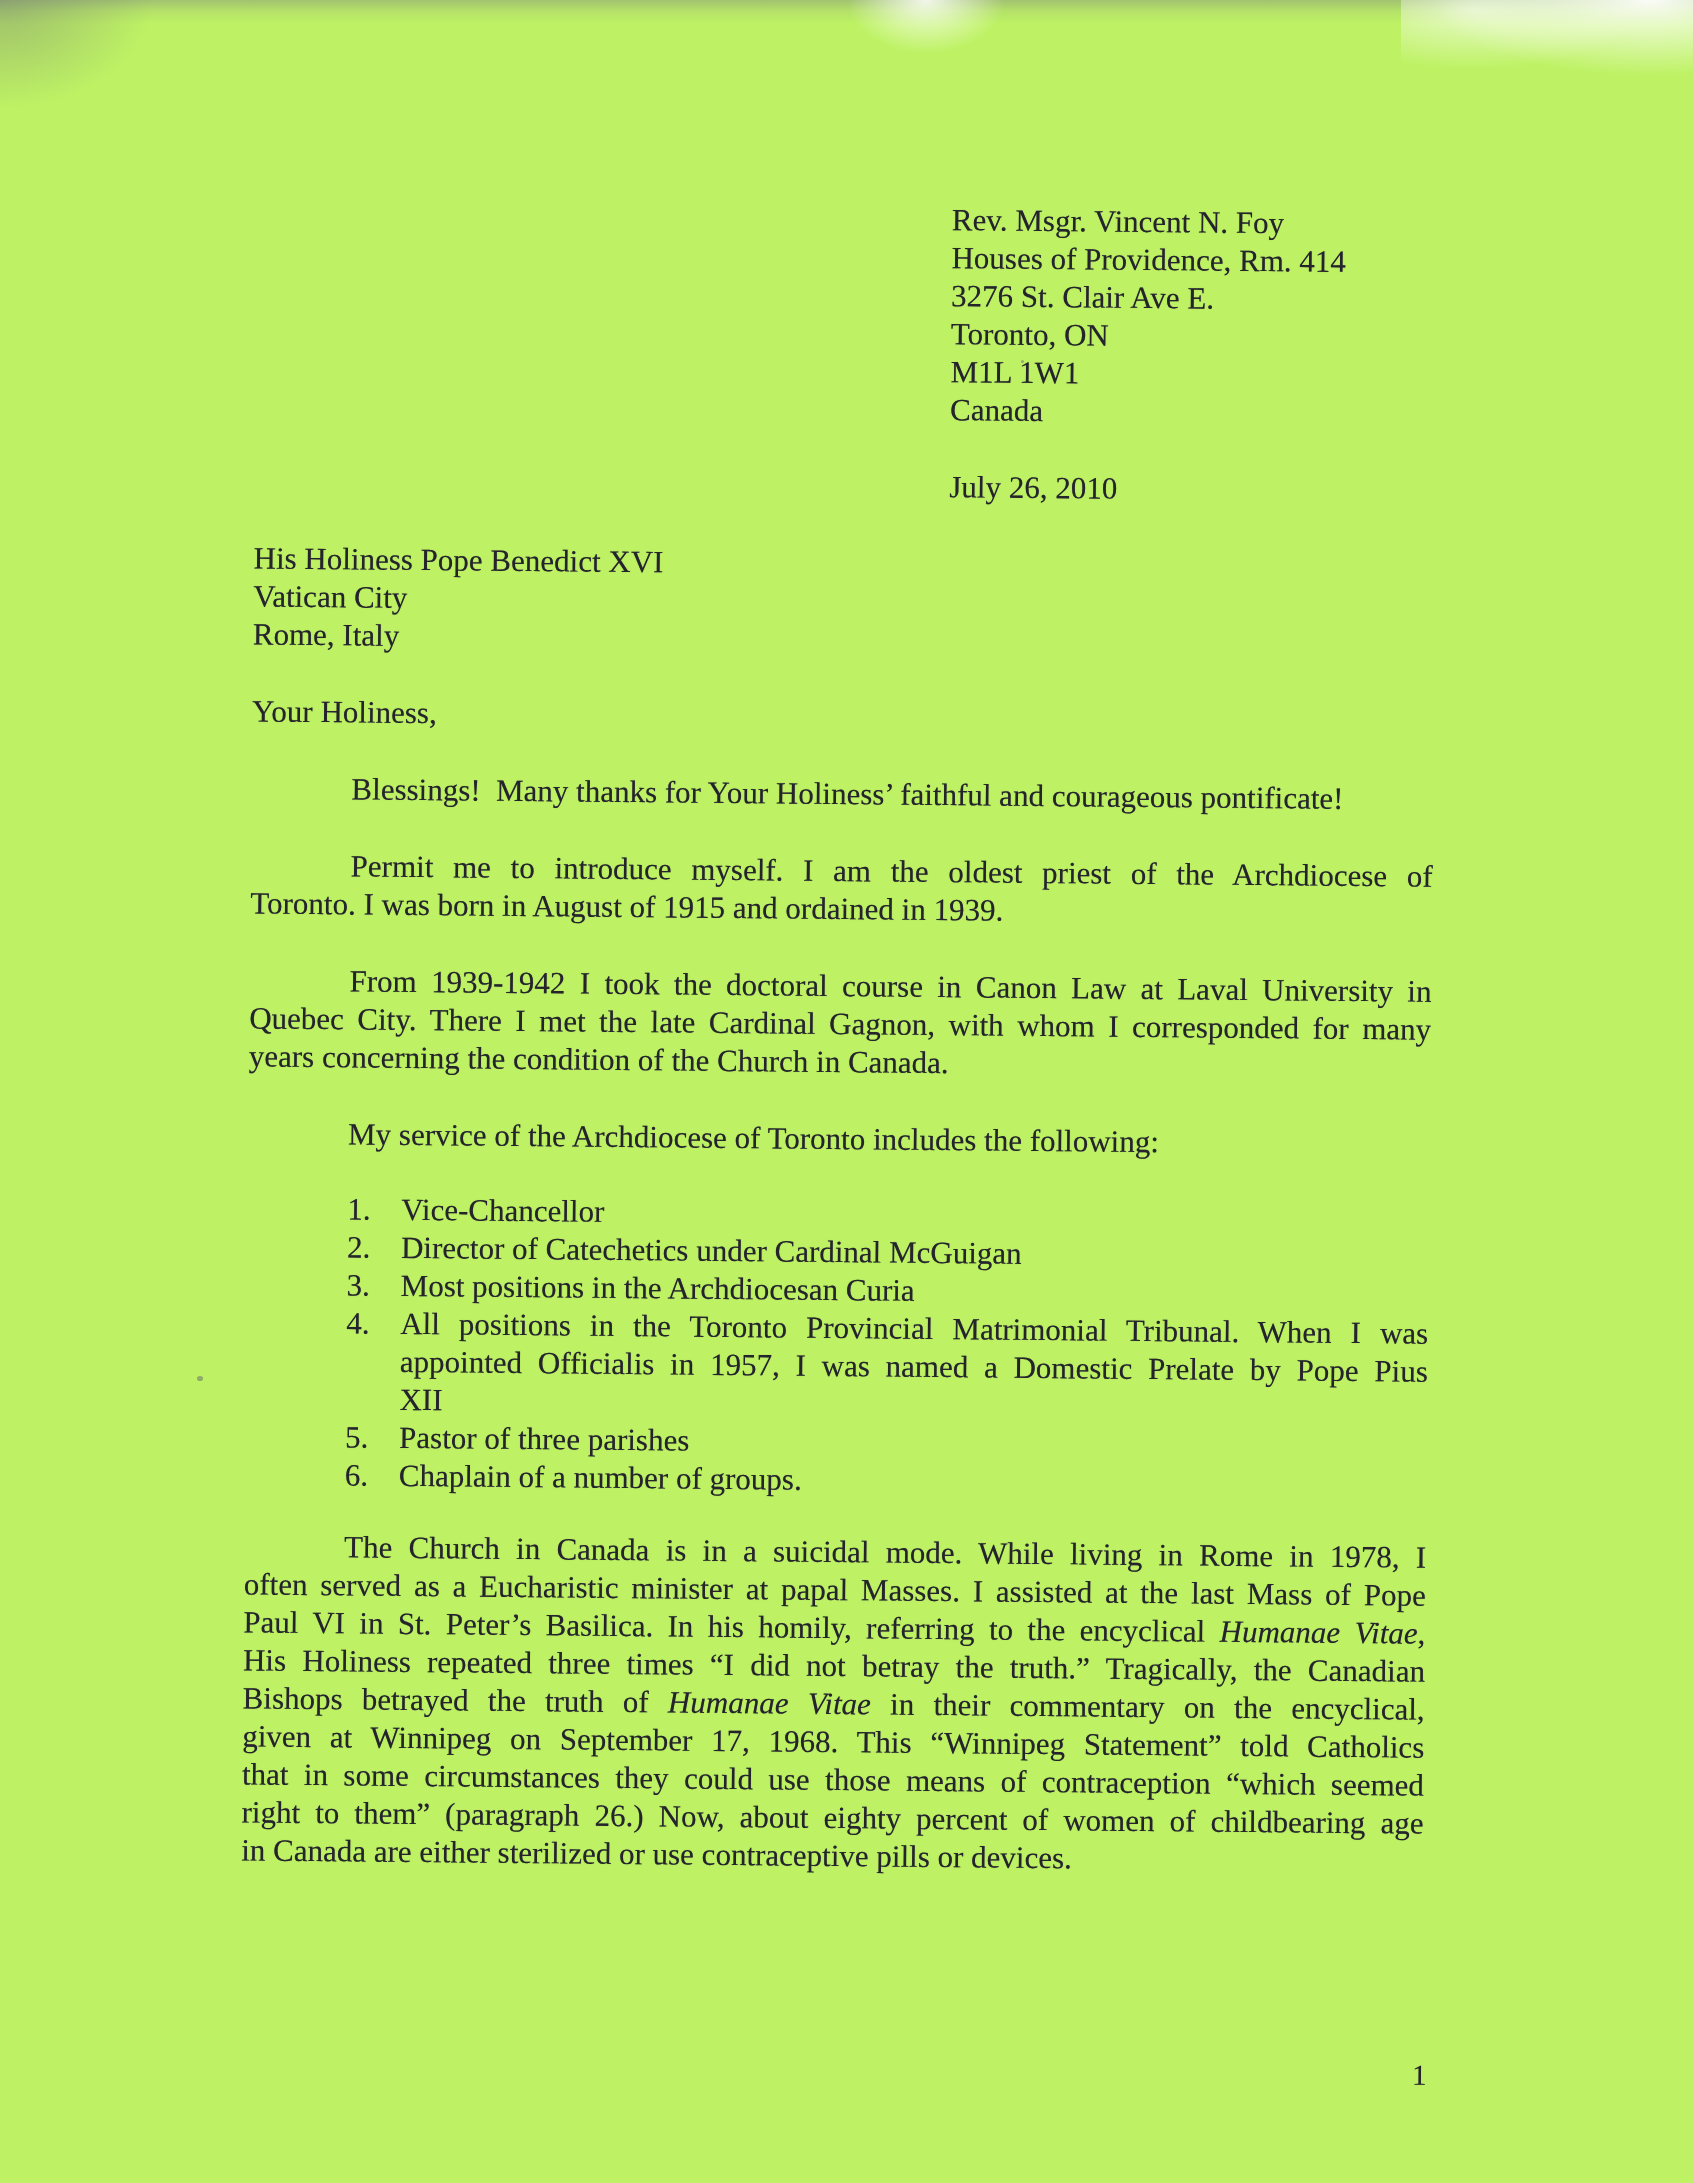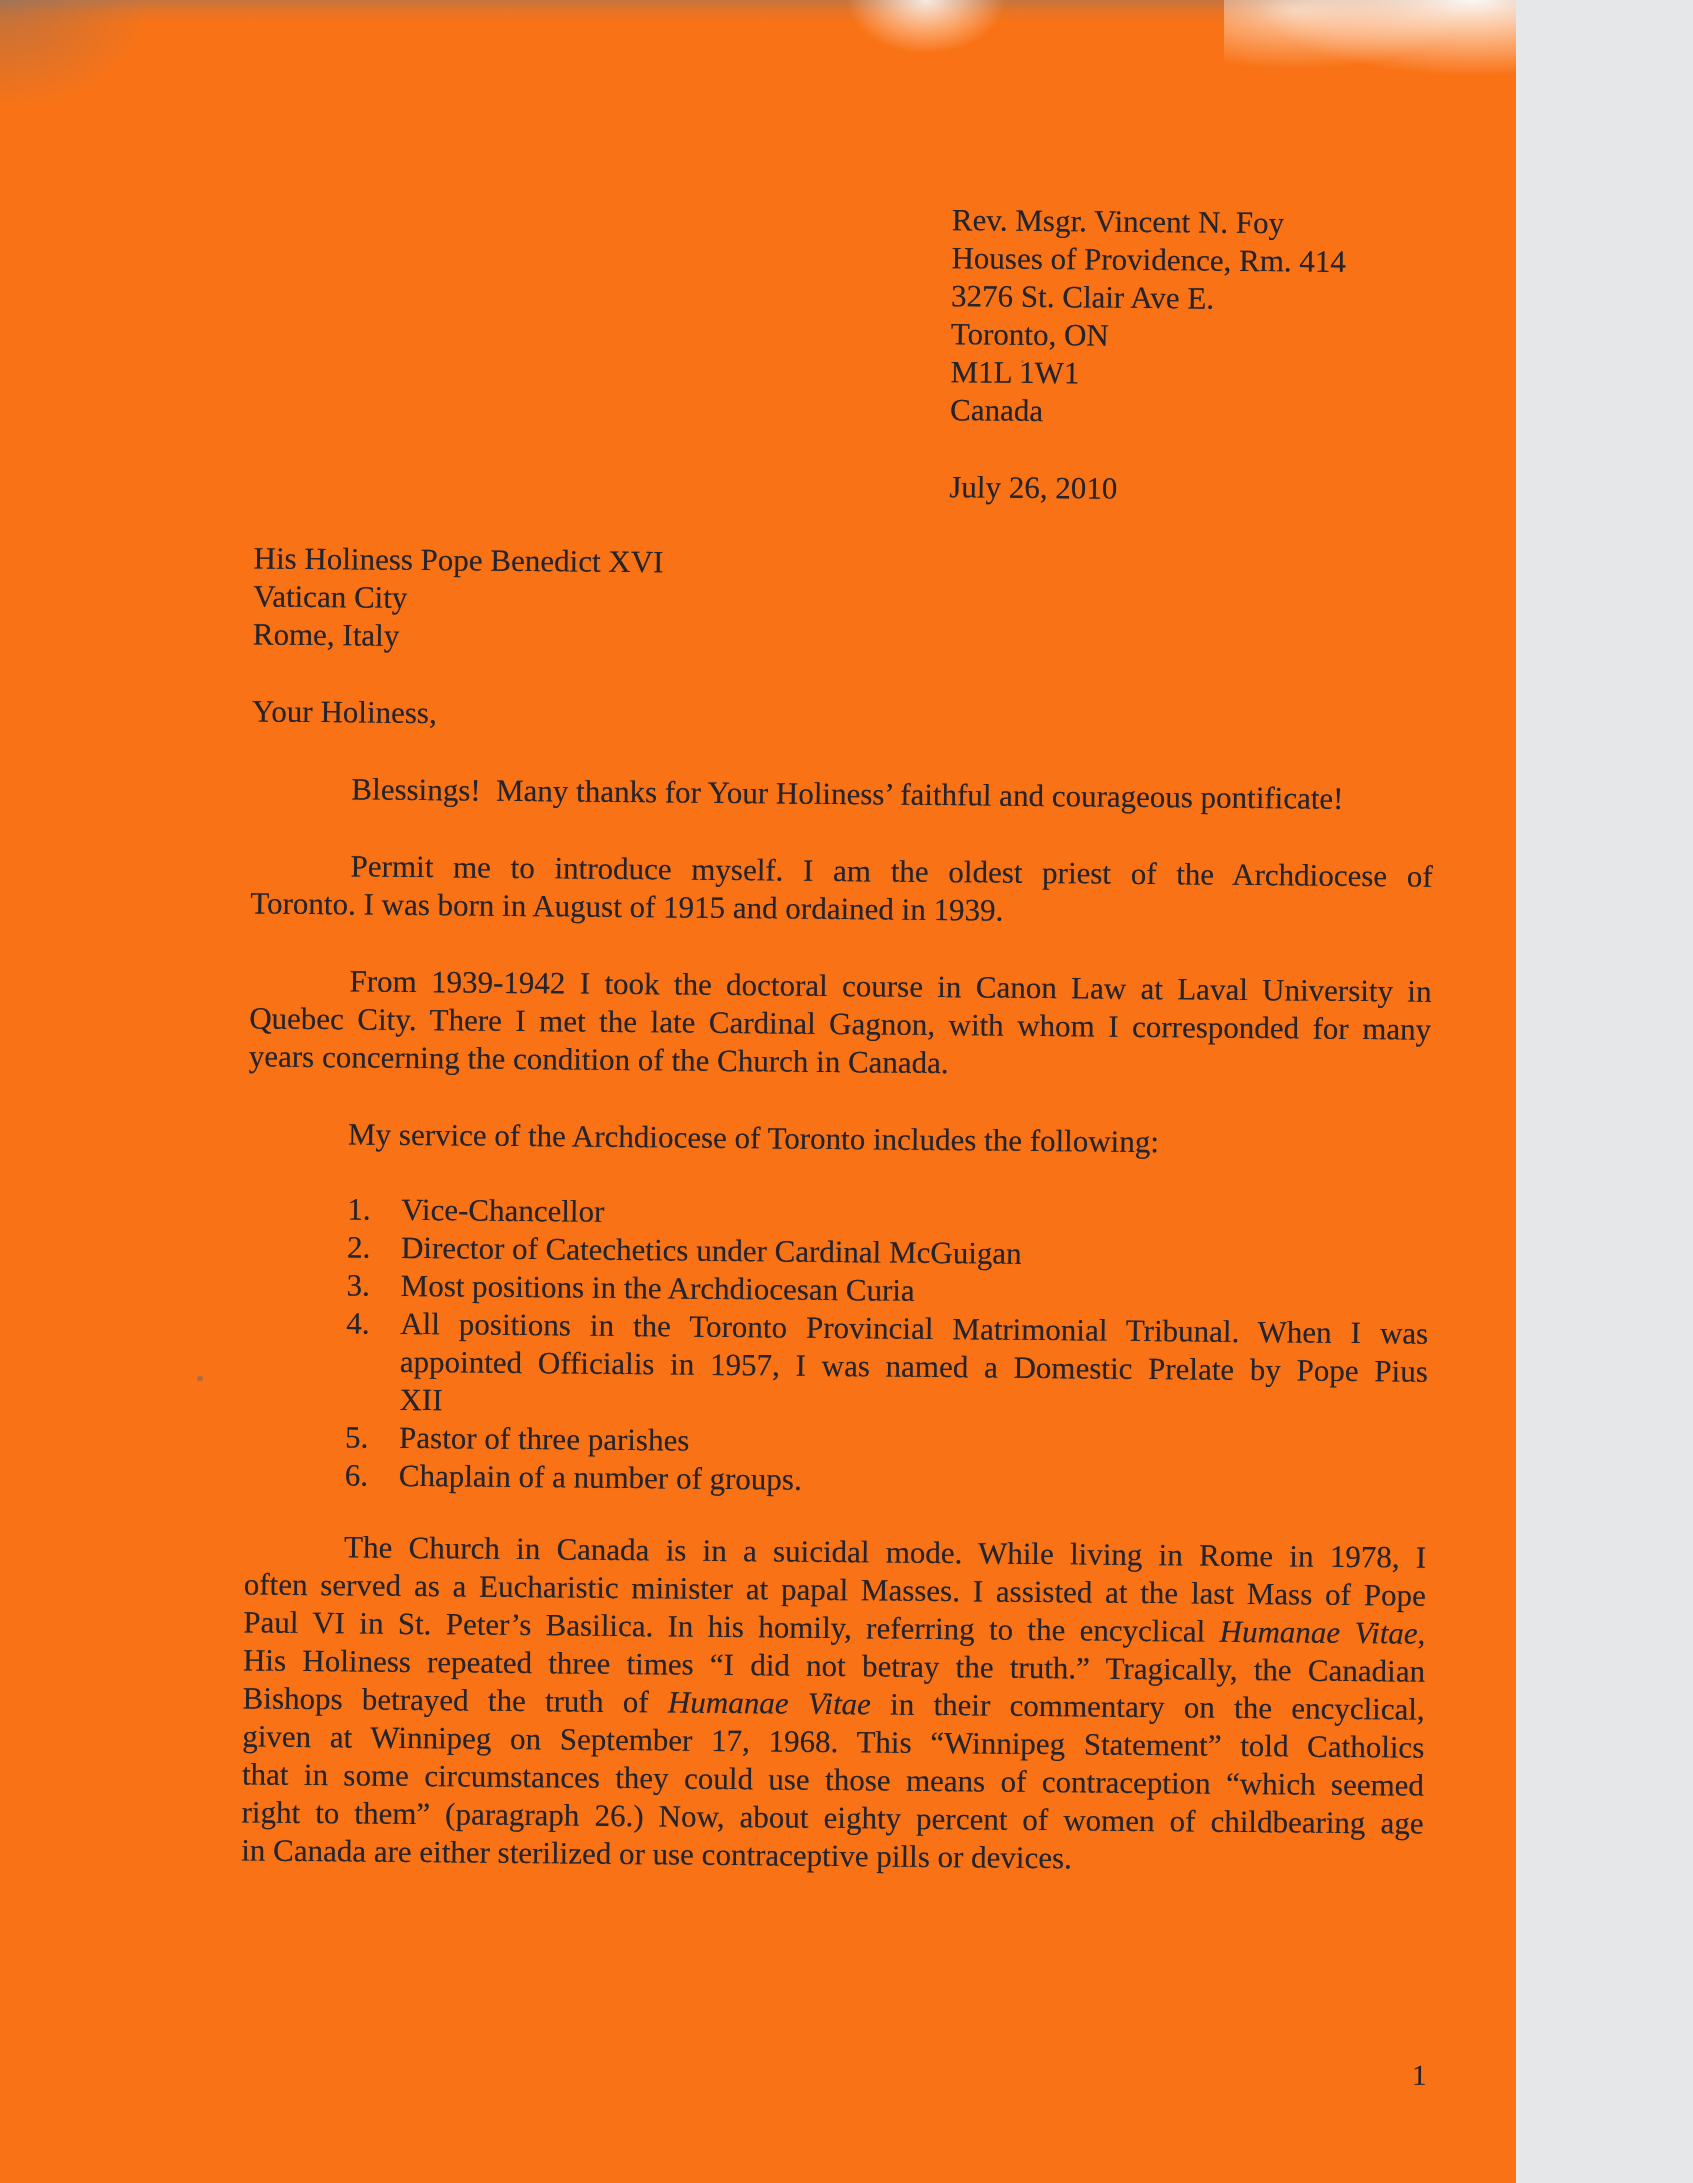--- a/index.html
+++ b/index.html
@@ -3,22 +3,22 @@
 <meta charset="utf-8">
 <style>
   html, body { margin: 0; padding: 0; }
   body {
     width: 1693px; height: 2183px;
     background: #e6e7e9;
     font-family: "Liberation Serif", "DejaVu Serif", serif;
   }
   .page {
     position: relative;
-    width: 1516px; height: 2183px;
-    background: #f97316;
+    width: 1693px; height: 2183px;
+    background: #bef264;
     overflow: hidden;
     color: #24242a;
   }
   
   .top-shade {
     position: absolute; left: 0; top: 0; right: 0; height: 24px;
     background: linear-gradient(180deg, rgba(118,122,130,.40) 0%, rgba(118,122,130,.14) 45%, rgba(118,122,130,0) 100%);
   }
   .corner-tl {
     position: absolute; left: 0; top: 0; width: 159px; height: 113px;

